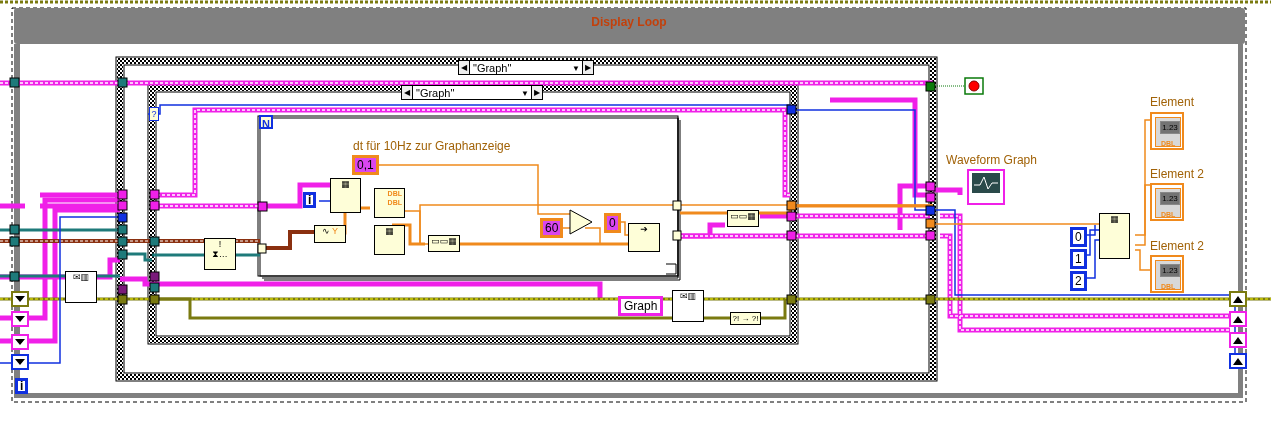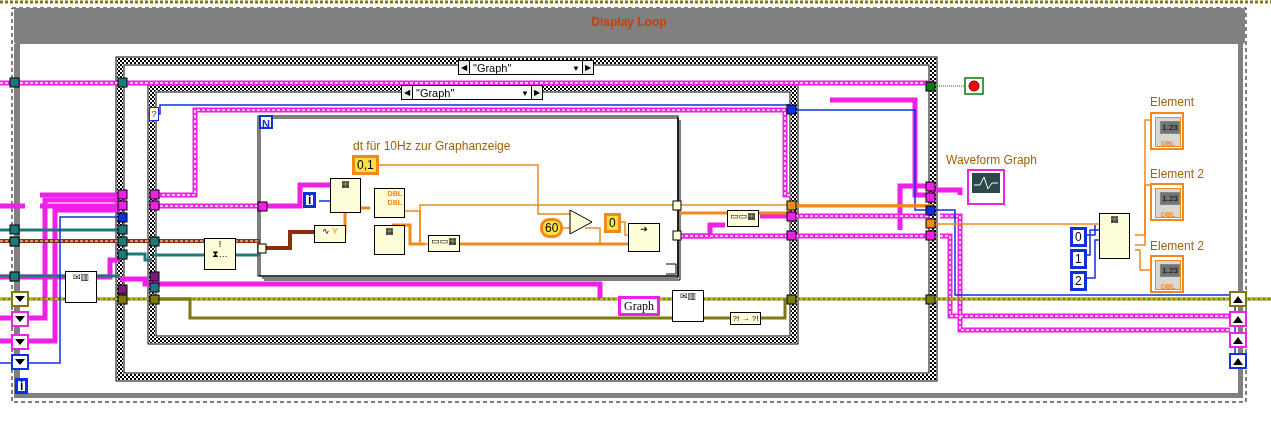--- a/index.html
+++ b/index.html
@@ -4,23 +4,23 @@
 <style>
   html,body{margin:0;padding:0;background:#fff;}
   body{width:1271px;height:425px;position:relative;overflow:hidden;font-family:"Liberation Sans",sans-serif;}
   svg{position:absolute;left:0;top:0;}
   .lbl{position:absolute;font-size:12px;color:#a16207;white-space:nowrap;}
   .title{position:absolute;left:12px;top:8px;width:1234px;height:28px;line-height:28px;text-align:center;color:#c2410c;font-weight:bold;font-size:12px;}
   .sel{position:absolute;height:15px;border:1px solid #000;background:#fff;font-size:11px;line-height:15px;box-sizing:border-box;padding-left:14px;}
   .sel .l{position:absolute;left:0;top:0;width:10px;height:13px;border-right:1px solid #000;background:#eee;font-size:8px;line-height:13px;text-align:center;}
   .sel .r{position:absolute;right:0;top:0;width:10px;height:13px;border-left:1px solid #000;background:#eee;font-size:8px;line-height:13px;text-align:center;}
   .sel .dd{position:absolute;right:13px;top:0;font-size:8px;}
-  .const{position:absolute;border:3px solid #f08a1d;background:#fde047;font-size:12px;line-height:14px;padding:0 2px;box-sizing:border-box;height:20px;}
+  .const{position:absolute;border:3px solid #f08a1d;background:#d946ef;font-size:12px;line-height:14px;padding:0 2px;box-sizing:border-box;height:20px;}
   .iconst{position:absolute;border:3px solid #1030e0;background:#fff;font-size:12px;line-height:14px;padding:0 2px;box-sizing:border-box;height:20px;color:#000;}
-  .sconst{position:absolute;border:3px solid #f020e8;background:#fff;font-size:12px;line-height:14px;padding:0 3px;box-sizing:border-box;height:20px;font-family:Liberation Serif, serif;}
+  .sconst{position:absolute;border:3px solid #f020e8;background:#fff;font-size:12px;line-height:14px;padding:0 3px;box-sizing:border-box;height:20px;}
   .node{position:absolute;background:#fefed8;border:1px solid #000;box-sizing:border-box;font-size:9px;text-align:center;}
   .ind{position:absolute;width:34px;height:38px;border:2px solid #f08a1d;background:#fff;box-sizing:border-box;}
   .ind .in{position:absolute;left:3px;top:3px;width:24px;height:28px;background:#d8d8d8;border:1px solid #f08a1d;}
   .ind .num{position:absolute;left:8px;top:7px;width:18px;height:11px;background:#737373;border:1px solid #888;font-size:8px;line-height:11px;text-align:center;}
   .ind .dbl{position:absolute;left:9px;bottom:1px;font-size:7px;color:#f08a1d;font-weight:bold;}
 </style>
 </head>
 <body>
 
 <svg width="1271" height="425">
@@ -217,21 +217,21 @@
   <span class="r">▶</span>
 </div>
 
 <div style="position:absolute;left:149px;top:107px;width:8px;height:12px;border:1px solid #1030e0;background:#fefed8;font-size:9px;line-height:12px;text-align:center;color:#1030e0;">?</div>
 
 <div style="position:absolute;left:259px;top:115px;width:14px;height:14px;border:2px solid #1030e0;background:#fefed8;font-size:11px;font-weight:bold;line-height:14px;text-align:center;color:#1030e0;box-sizing:border-box;">N</div>
 
 <div class="lbl" style="left:353px;top:139px;">dt für 10Hz zur Graphanzeige</div>
 
 <div class="const" style="left:352px;top:155px;">0,1</div>
-<div class="const" style="left:540px;top:218px;border-radius:9px;">60</div>
+<div class="const" style="left:540px;top:218px;">60</div>
 <div class="const" style="left:604px;top:213px;">0</div>
 
 <div class="iconst" style="left:303px;top:192px;height:16px;line-height:10px;font-weight:bold;">i</div>
 <div class="iconst" style="left:15px;top:378px;height:16px;line-height:10px;font-weight:bold;">i</div>
 
 <div class="iconst" style="left:1070px;top:227px;">0</div>
 <div class="iconst" style="left:1070px;top:249px;">1</div>
 <div class="iconst" style="left:1070px;top:271px;">2</div>
 
 <div class="sconst" style="left:618px;top:296px;">Graph</div>

